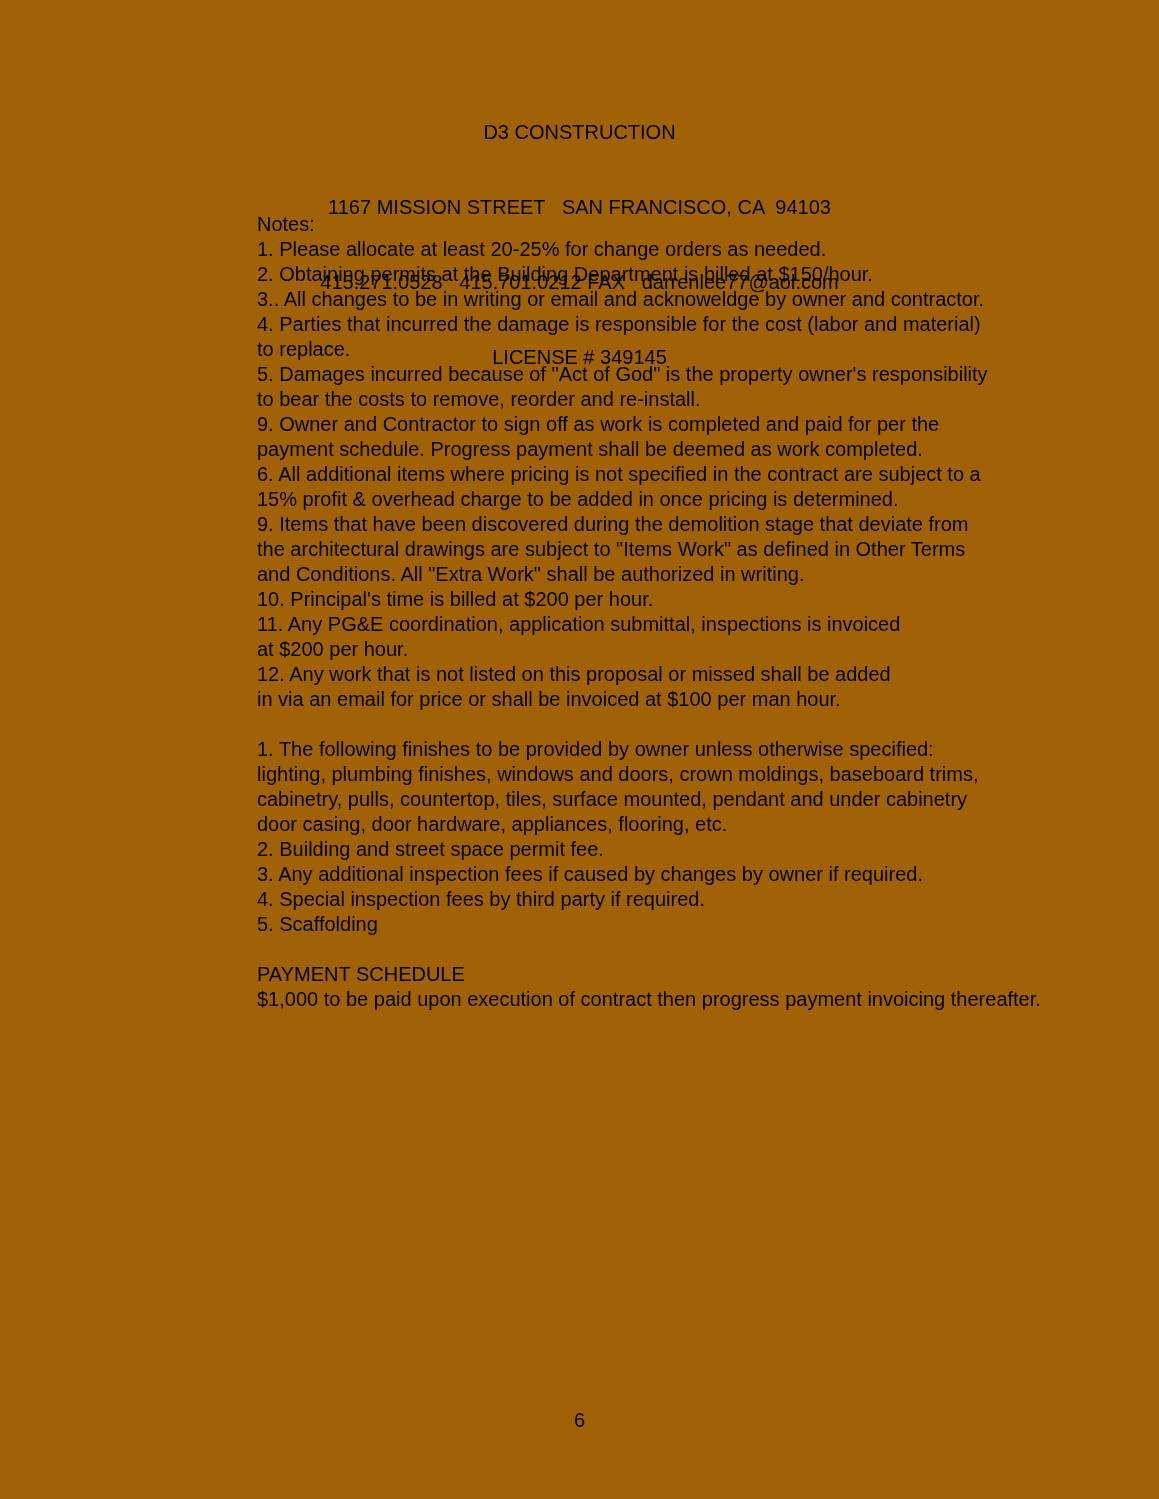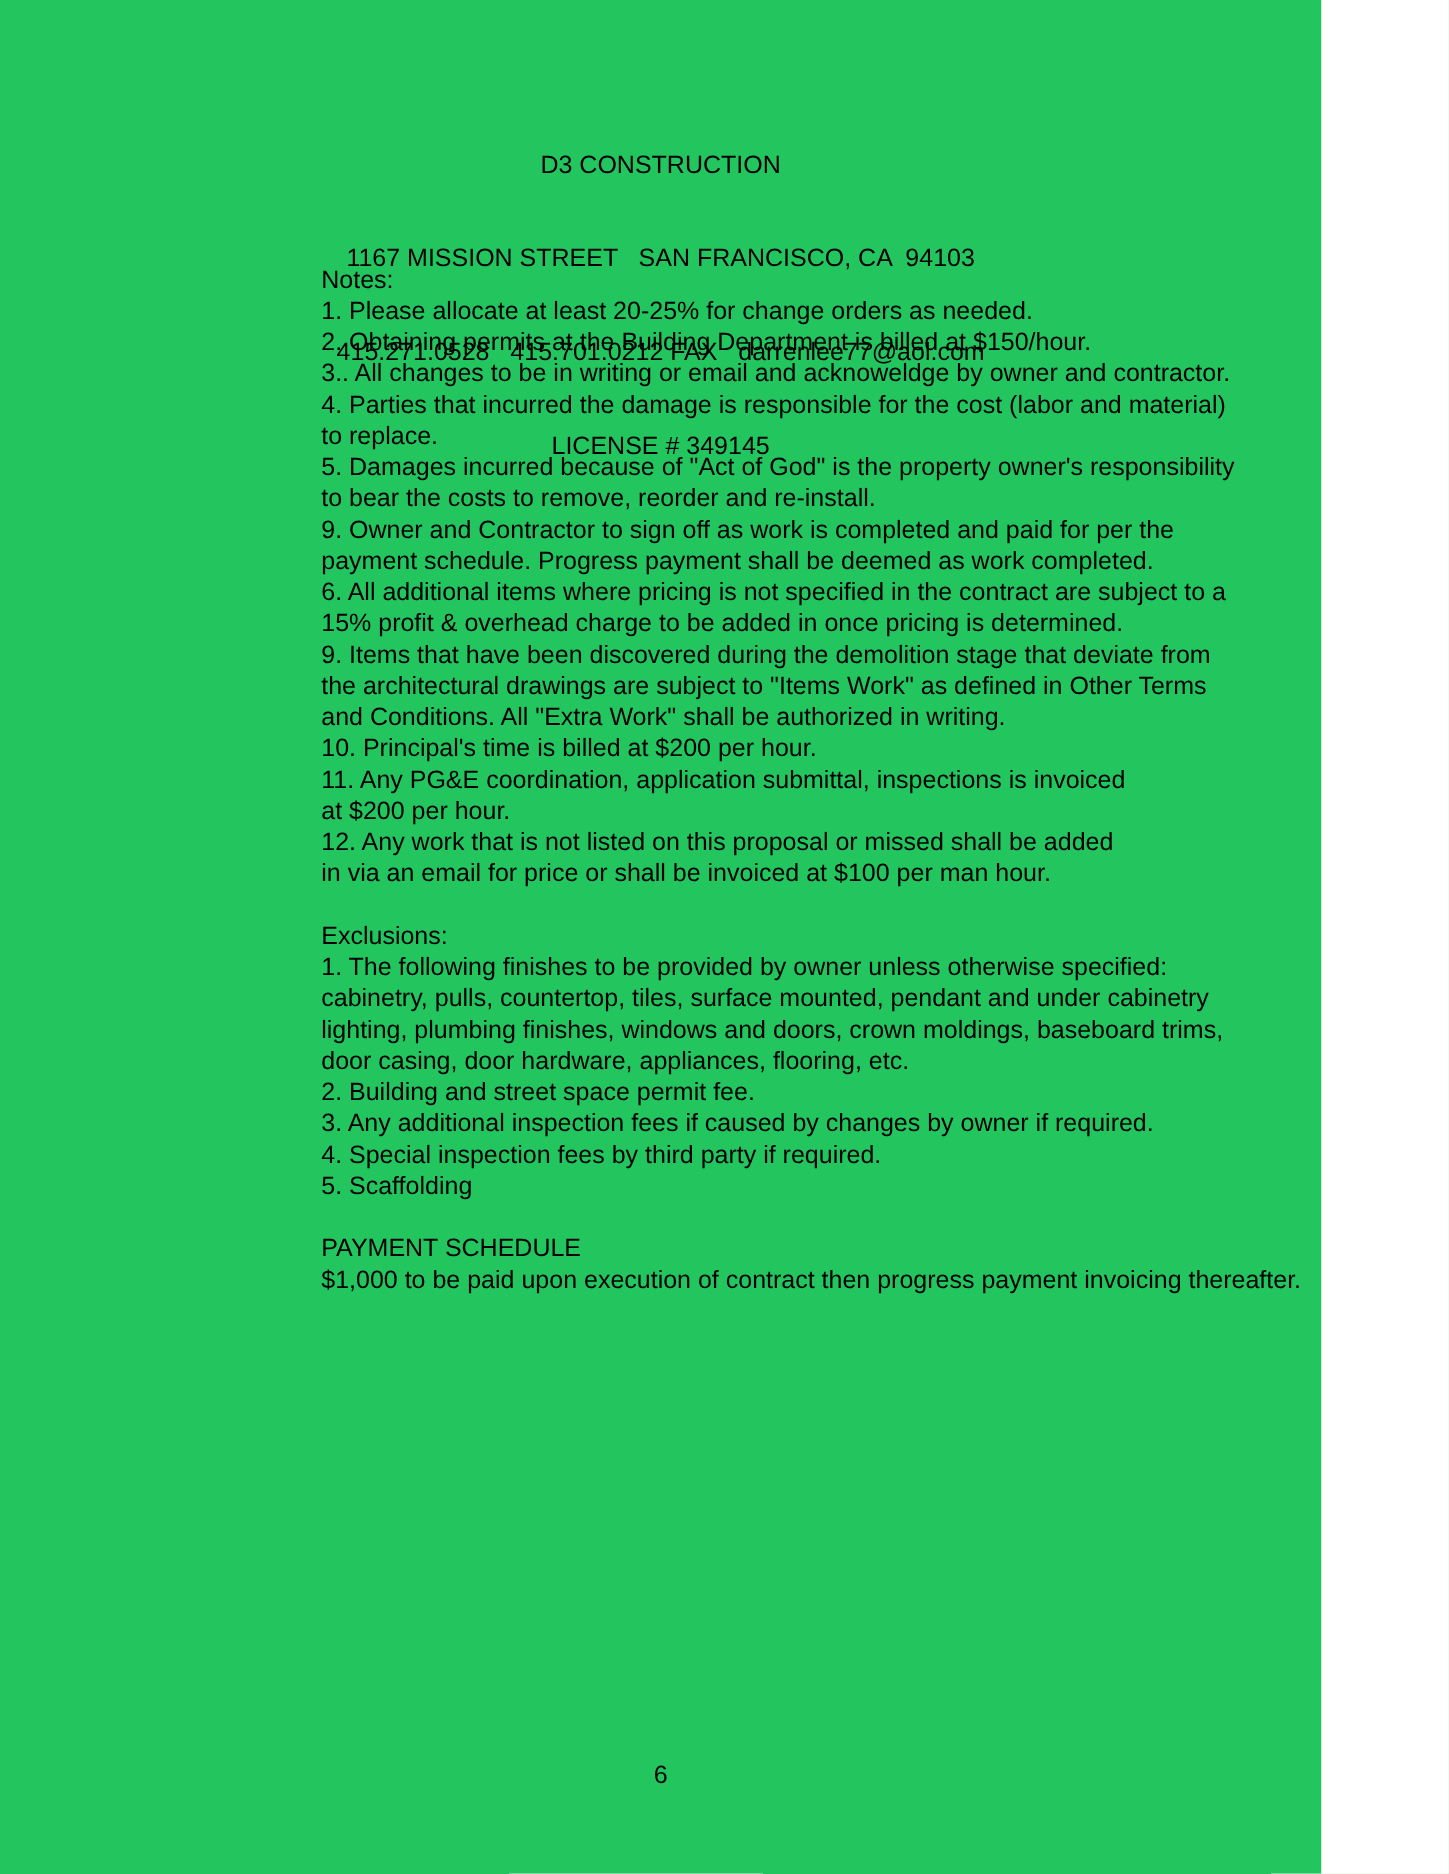--- a/index.html
+++ b/index.html
@@ -1,21 +1,21 @@
 <!DOCTYPE html>
 <html><head>
 <meta charset="utf-8">
 <style>
   * { margin: 0; padding: 0; box-sizing: border-box; }
   html, body { background: #ffffff; }
   .page {
     position: relative;
-    width: 1057px;
+    width: 1159px;
     height: 1499px;
-    background: #22c55e;
+    background: #a16207;
     color: #000000;
     font-family: "Liberation Sans", "DejaVu Sans", sans-serif;
     font-size: 20px;
     line-height: 25px;
     overflow: hidden;
   }
   .doc-header {
     position: absolute;
     top: 70px;
     left: 0;
@@ -72,24 +72,23 @@
         <div class="doc-line">9. Items that have been discovered during the demolition stage that deviate from</div>
         <div class="doc-line">the architectural drawings are subject to "Items Work" as defined in Other Terms</div>
         <div class="doc-line">and Conditions. All "Extra Work" shall be authorized in writing.</div>
         <div class="doc-line">10. Principal's time is billed at $200 per hour.</div>
         <div class="doc-line">11. Any PG&amp;E coordination, application submittal, inspections is invoiced</div>
         <div class="doc-line">at $200 per hour.</div>
         <div class="doc-line">12. Any work that is not listed on this proposal or missed shall be added</div>
         <div class="doc-line">in via an email for price or shall be invoiced at $100 per man hour.</div>
       </section>
       <section class="doc-section">
-        <div class="section-heading">Exclusions:</div>
         <div class="doc-line">1. The following finishes to be provided by owner unless otherwise specified:</div>
+        <div class="doc-line">lighting, plumbing finishes, windows and doors, crown moldings, baseboard trims,</div>
         <div class="doc-line">cabinetry, pulls, countertop, tiles, surface mounted, pendant and under cabinetry</div>
-        <div class="doc-line">lighting, plumbing finishes, windows and doors, crown moldings, baseboard trims,</div>
         <div class="doc-line">door casing, door hardware, appliances, flooring, etc.</div>
         <div class="doc-line">2. Building and street space permit fee.</div>
         <div class="doc-line">3. Any additional inspection fees if caused by changes by owner if required.</div>
         <div class="doc-line">4. Special inspection fees by third party if required.</div>
         <div class="doc-line">5. Scaffolding</div>
       </section>
       <section class="doc-section">
         <div class="section-heading">PAYMENT SCHEDULE</div>
         <div class="doc-line">$1,000 to be paid upon execution of contract then progress payment invoicing thereafter.</div>
       </section>

